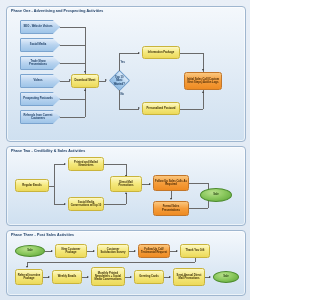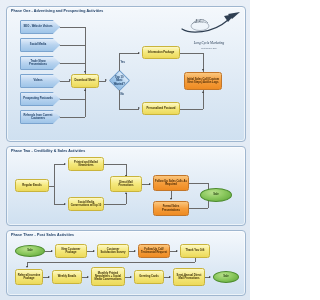--- a/index.html
+++ b/index.html
@@ -109,32 +109,20 @@
 </style>
 </head>
 <body>
 
 <div id="canvas">
 
   <div class="phase" style="left:6px;top:6px;width:238px;height:134px;">
 
     <div class="phase-title">Phase One - Advertising and Prospecting Activities</div>
 
-    <div id="logo">
-      <svg viewBox="0 0 62 26" width="62" height="26">
-        <path d="M4 17 C12 22, 34 22, 50 8" stroke="#2f3f52" stroke-width="1.2" fill="none" stroke-linecap="round"></path>
-        <path d="M46 4 L57 2 L50 10 Z" fill="#2f3f52"></path>
-        <path d="M50 2 L62 0 L54 7 Z" fill="#2f3f52"></path>
-        <path d="M14 12 C18 7, 26 6, 30 11" stroke="#7e8a98" stroke-width=".8" fill="none"></path>
-        <ellipse cx="22" cy="14" rx="9" ry="4.5" fill="none" stroke="#8e99a6" stroke-width=".7"></ellipse>
-        <text x="17" y="11" font-size="7" fill="#5c6875" font-family="Liberation Serif, serif" font-style="italic">LC</text>
-      </svg>
-      <div class="logo-name">Long Cycle Marketing</div>
-      <div class="logo-sub">Sustainable B2C</div>
-    </div>
 
     <div class="node chevron" style="left:13px;top:13px;width:40px;height:14px;">
       <span>SEO - Website Visitors</span>
     </div>
     <div class="node chevron" style="left:13px;top:31px;width:40px;height:14px;">
       <span>Social Media</span>
     </div>
     <div class="node chevron" style="left:13px;top:49px;width:40px;height:14px;">
       <span>Trade Show Presentations</span>
     </div>

